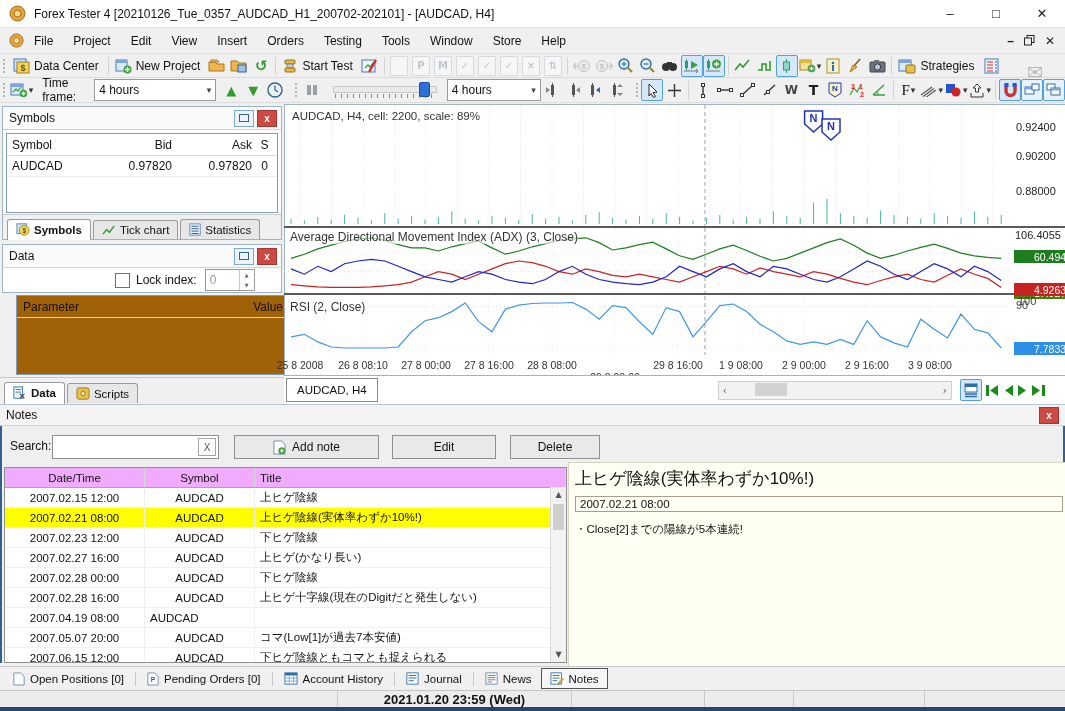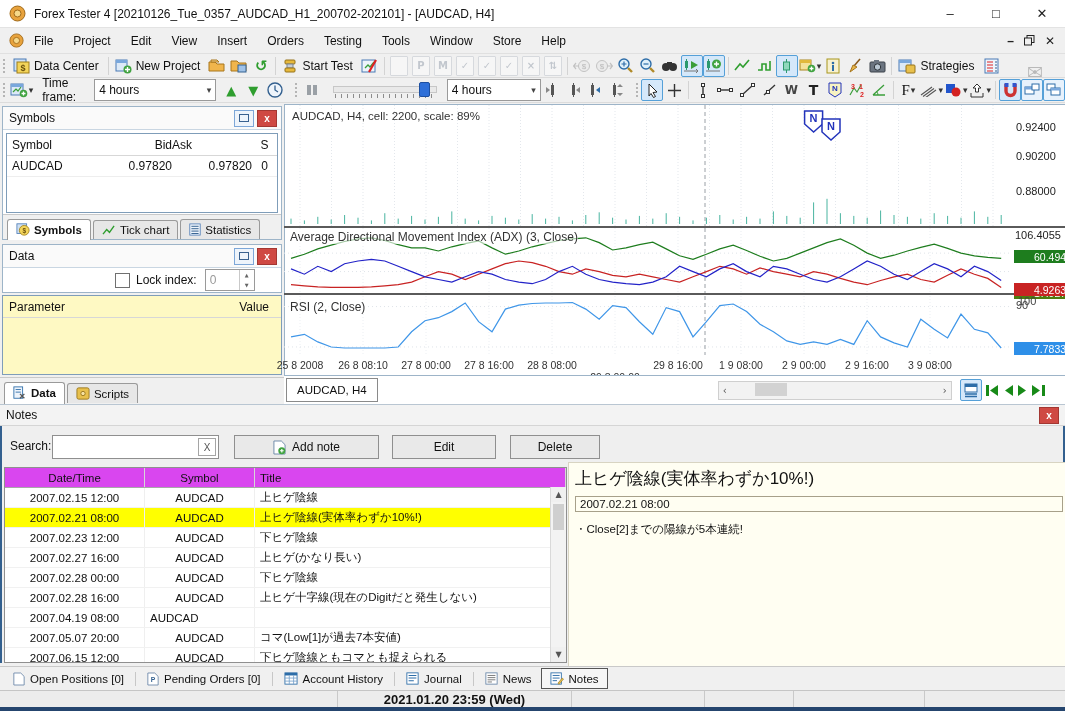--- a/index.html
+++ b/index.html
@@ -67,21 +67,21 @@
   .hscroll{position:relative;width:232px;height:17px;background:#f2f2f2;border:1px solid #cfcfcf;margin-left:340px;display:flex;align-items:center;justify-content:space-between;}
   .hscroll .ar{font-size:10px;color:#555;padding:0 4px;}
   .hscroll .thumb{position:absolute;left:36px;top:1px;width:32px;height:13px;background:#d2d2d2;}
   .navi{display:flex;align-items:center;gap:3px;margin-left:8px;}
   
   .notes-head{left:0;top:404px;width:1065px;height:22px;background:#f3f3f3;border-top:1px solid #b9c6d2;border-bottom:1px solid #d5d5d5;display:flex;align-items:center;padding:0 6px;}
   .notes-body{left:0;top:426px;width:1065px;height:237px;background:#efefef;border-left:2px solid #33608f;border-right:2px solid #33608f;}
   .btn{display:flex;align-items:center;justify-content:center;gap:6px;background:#e9e9e9;border:1px solid #8f8f8f;height:22px;font-size:12px;}
   .ntable{position:absolute;left:2px;top:41px;width:561px;height:194px;background:#fff;border:1px solid #8f8f8f;overflow:hidden;}
   .nhdr,.nrow{display:grid;grid-template-columns:140px 110px 1fr;height:19px;align-items:center;font-size:11.5px;}
-  .nhdr{border-bottom:1px solid #a8a8a8;background:#d946ef;}
+  .nhdr{border-bottom:1px solid #a8a8a8;background:#f0abfc;}
   .nhdr span{height:100%;display:flex;align-items:center;justify-content:center;border-right:1px solid #d7d7d7;}
   .nhdr span:last-child{justify-content:flex-start;padding-left:5px;}
   .nrow span{height:100%;display:flex;align-items:center;justify-content:center;border-right:1px solid #efefef;white-space:nowrap;overflow:hidden;}
   .nrow span:last-child{justify-content:flex-start;padding-left:5px;}
   .nrow{border-bottom:1px solid #f1f1f1;}
   .nrow.sel{background:#ffff00;}
   .vscroll{position:absolute;right:0;top:19px;width:15px;bottom:0;background:#f3f3f3;border-left:1px solid #d9d9d9;}
   .vscroll .up,.vscroll .dn{position:absolute;left:0;width:15px;height:15px;display:flex;align-items:center;justify-content:center;font-size:8px;color:#555;background:#f0f0f0;}
   .vscroll .up{top:0;} .vscroll .dn{bottom:0;}
   .vscroll .th{position:absolute;left:2px;top:17px;width:11px;height:26px;background:#cfcfcf;}
@@ -547,21 +547,21 @@
       <span class="sp"></span>
       <span class="minbtn">
           <i></i>
         </span>
       <span class="closebtn">x</span>
     </div>
     <div style="position:absolute;left:3px;top:26px;right:3px;bottom:26px;border:1px solid #7f9db9;background:#fff">
       <div style="display:grid;grid-template-columns:80px 85px 80px 1fr;height:21px;align-items:center;border-bottom:1px solid #d7d7d7">
         <span style="padding-left:5px">Symbol</span>
         <span style="text-align:right">Bid</span>
-        <span style="">Ask</span>
+        <span style="text-align:right">Ask</span>
         <span style="text-align:center">S</span>
       </div>
       <div style="display:grid;grid-template-columns:80px 85px 80px 1fr;height:20px;align-items:center;border-bottom:1px solid #eee">
         <span style="padding-left:5px">AUDCAD</span>
         <span style="text-align:right">0.97820</span>
         <span style="text-align:right">0.97820</span>
         <span style="text-align:center">0</span>
       </div>
     </div>
     <div class="tabsrow" style="position:absolute;left:0;right:0;bottom:0">
@@ -604,21 +604,21 @@
       <span style="margin-left:8px;width:48px;height:20px;border:1px solid #9a9a9a;background:#fff;display:inline-flex;align-items:center;position:relative">
         <span style="padding-left:4px;color:#999">0</span>
         <span style="position:absolute;right:0;top:0;bottom:0;width:14px;border-left:1px solid #c9c9c9;display:flex;flex-direction:column;align-items:center;justify-content:space-around;font-size:5px;color:#666">
           <span class="glyph">▲</span>
           <span class="glyph">▼</span>
         </span>
       </span>
     </div>
   </div>
 
-  <div class="abs" style="left:2px;top:295px;width:280px;height:80px;background:#fef9c3;border:1px solid #7f9db9">
+  <div class="abs" style="left:16px;top:295px;width:280px;height:80px;background:#a16207;border:1px solid #7f9db9">
     <div style="display:flex;height:21px;align-items:center;border-bottom:1px solid #d7d7d7">
       <span style="padding-left:6px;flex:1">Parameter</span>
       <span style="padding-right:12px">Value</span>
     </div>
   </div>
 
   <div class="abs tabsrow" style="left:0px;top:377px;width:284px;height:26px">
     <span class="ptab active">
       <svg width="14" height="14" viewBox="0 0 16 16">
           <rect x="1" y="1" width="10" height="13" fill="#eef4fb" stroke="#2d6da8"></rect>

